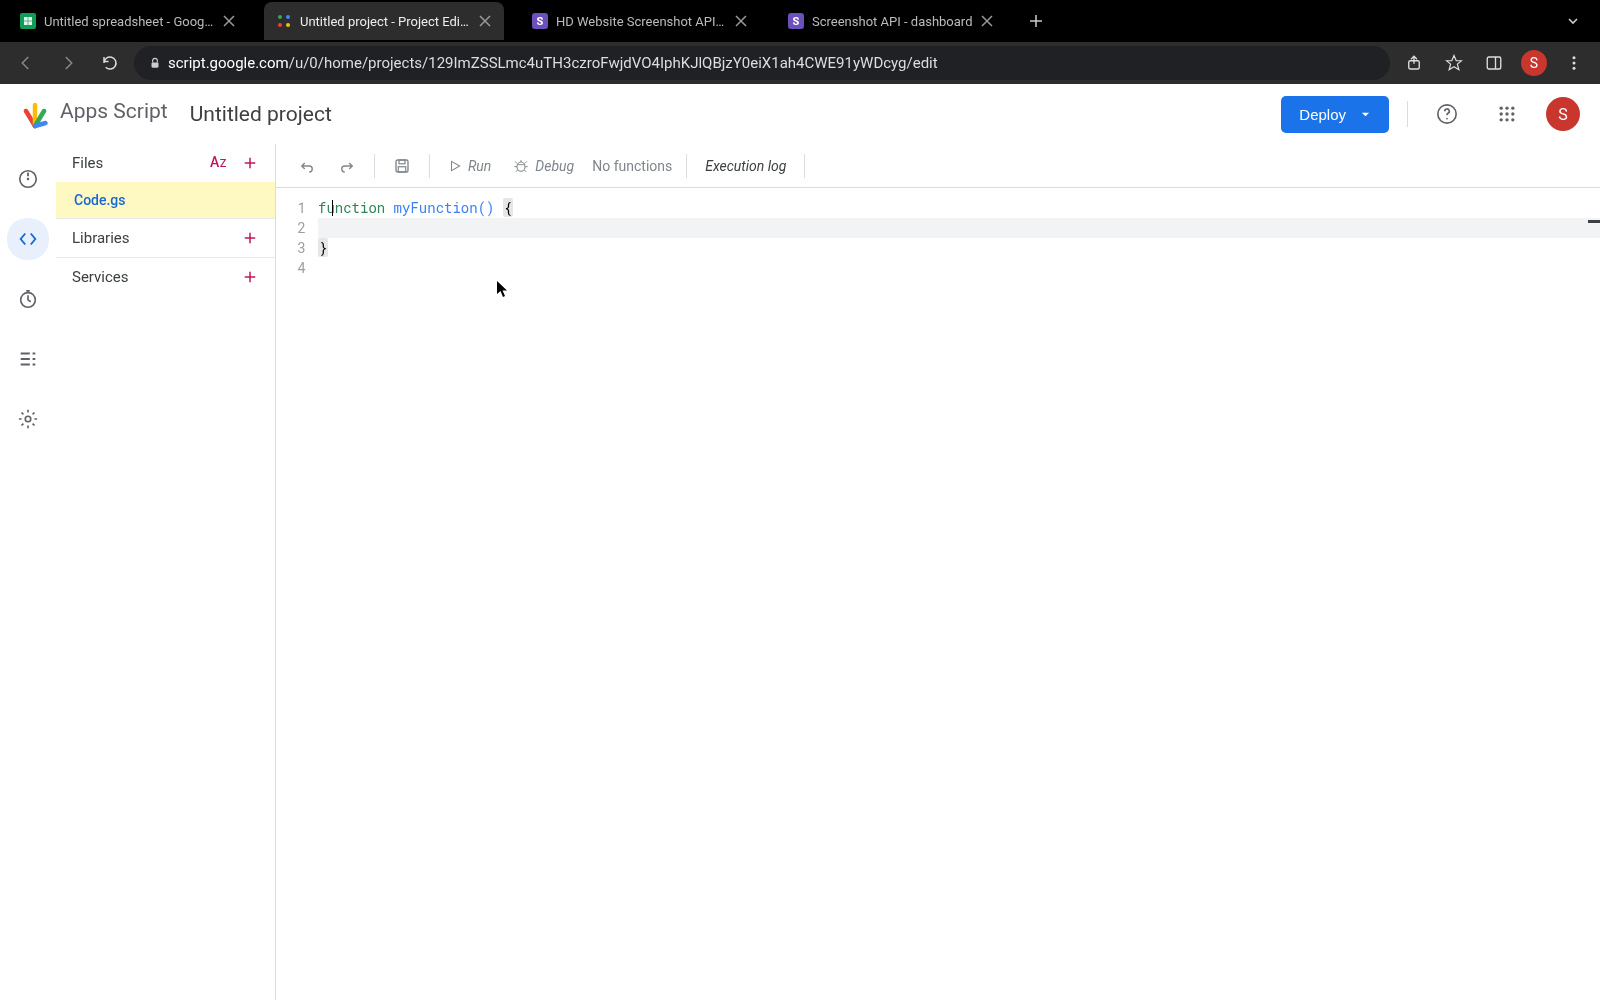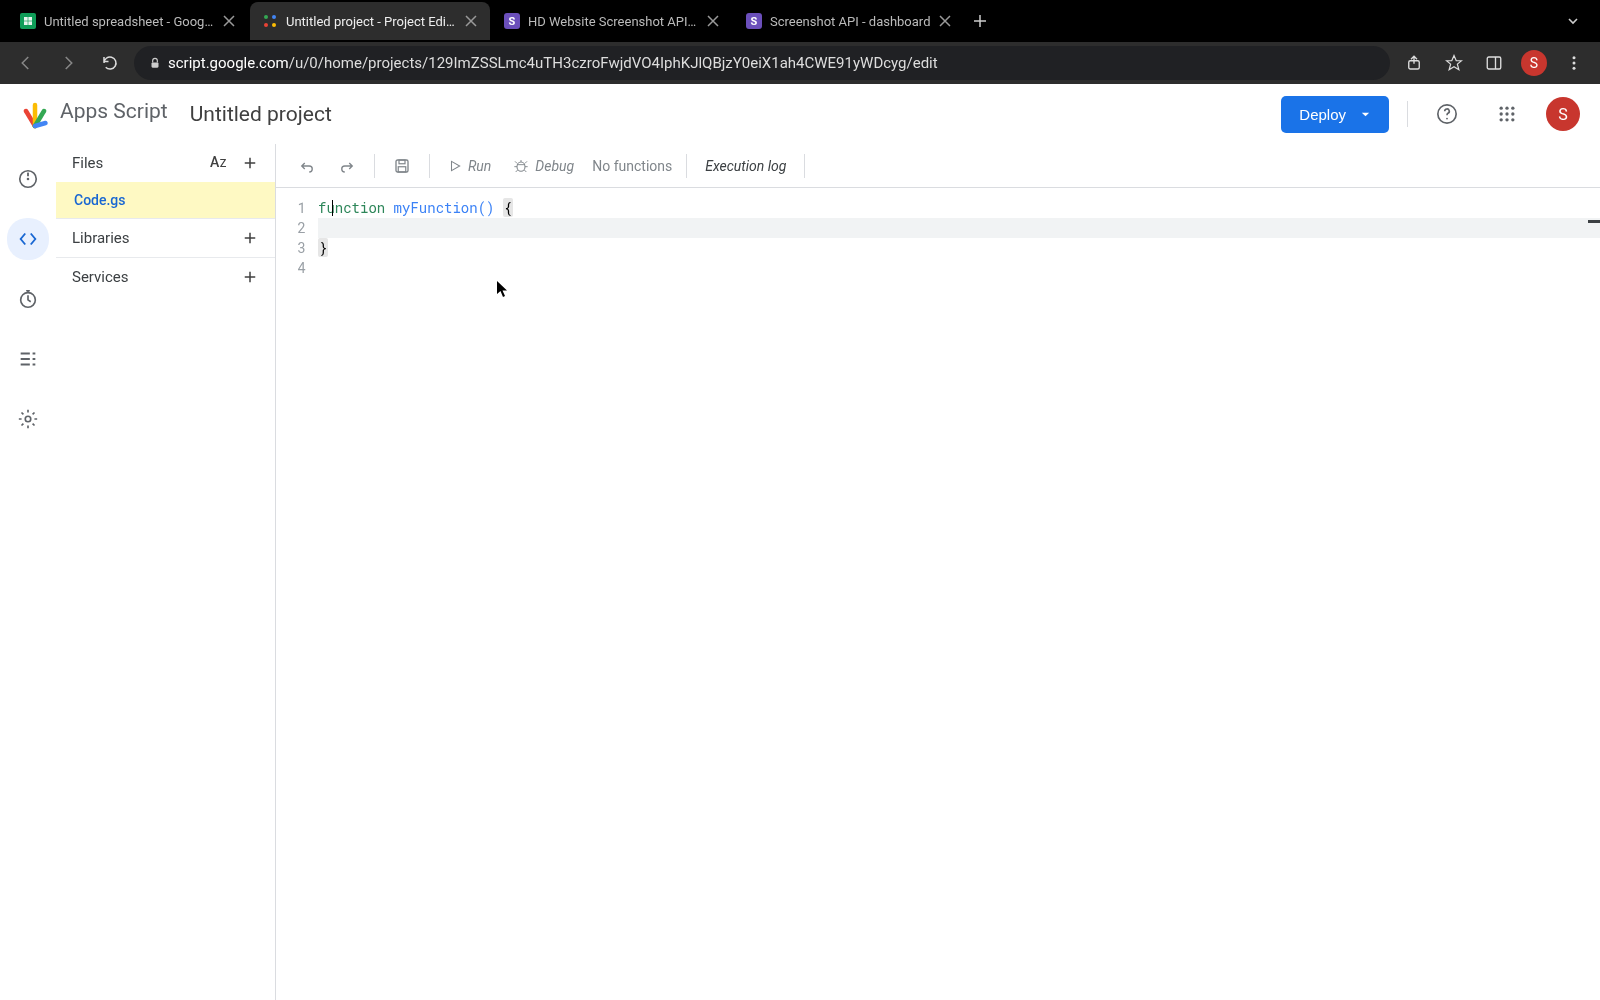--- a/index.html
+++ b/index.html
@@ -1,20 +1,20 @@
 <!DOCTYPE html>
 <html><head>
   <meta charset="utf-8">
   <style>
     * { margin: 0; padding: 0; box-sizing: border-box; }
     body { font-family: 'Google Sans', Roboto, Arial, sans-serif; overflow: hidden; width: 1600px; height: 1000px; background: #fff; }
     
     
     .browser-chrome { background: #000; height: 42px; display: flex; align-items: center; padding: 0 8px; }
-    .tabs { display: flex; gap: 2px; align-items: center; }
+    .tabs { display: flex; gap: 16px; align-items: center; }
     .tab { display: flex; align-items: center; gap: 8px; padding: 0 12px; height: 38px; color: #bbb; font-size: 13px; max-width: 240px; border-radius: 8px 8px 0 0; white-space: nowrap; overflow: hidden; cursor: pointer; }
     .tab.active { background: #2d2d2d; color: #eee; }
     .tab-favicon { width: 16px; height: 16px; flex-shrink: 0; }
     .tab-title { overflow: hidden; text-overflow: ellipsis; flex: 1; }
     .tab-close { width: 14px; height: 14px; color: #999; flex-shrink: 0; cursor: pointer; }
     .new-tab { color: #ccc; width: 28px; height: 28px; display: flex; align-items: center; justify-content: center; cursor: pointer; }
     .tab-list-chevron { margin-left: auto; color: #ccc; padding: 0 12px; cursor: pointer; }
     
     .address-bar { background: #2d2d2d; height: 42px; display: flex; align-items: center; padding: 0 8px; gap: 6px; }
     .nav-btn { width: 36px; height: 36px; display: flex; align-items: center; justify-content: center; color: #888; cursor: pointer; border-radius: 50%; }
@@ -40,21 +40,21 @@
     
     
     .main { display: flex; height: calc(1000px - 42px - 42px - 60px); }
     .rail { width: 56px; border-right: 0; display: flex; flex-direction: column; align-items: center; padding-top: 14px; gap: 18px; }
     .rail-btn { width: 42px; height: 42px; display: flex; align-items: center; justify-content: center; color: #5f6368; cursor: pointer; border-radius: 50%; }
     .rail-btn.active { color: #1967d2; background: #e8f0fe; border-radius: 20px; width: 42px; }
     
     .files-panel { width: 220px; border-right: 1px solid #dadce0; }
     .section-header { display: flex; align-items: center; padding: 10px 16px; font-size: 15px; color: #3c4043; border-bottom: 0; }
     .section-header .sp { margin-left: auto; display: flex; gap: 14px; }
-    .section-action { color: #404040; cursor: pointer; }
+    .section-action { color: #be185d; cursor: pointer; }
     .file-item { padding: 10px 18px; font-size: 14px; cursor: pointer; }
     .file-item.selected { background: #fef9c3; color: #1967d2; font-weight: 500; }
     .section-row { display: flex; align-items: center; padding: 10px 16px; font-size: 15px; color: #3c4043; border-top: 1px solid #e8eaed; }
     .section-row .sp { margin-left: auto; }
     
     .editor-area { flex: 1; display: flex; flex-direction: column; }
     .editor-toolbar { height: 44px; display: flex; align-items: center; padding: 0 12px; gap: 2px; border-bottom: 1px solid #dadce0; }
     .etb-btn { padding: 6px 10px; color: #80868b; display: flex; align-items: center; gap: 6px; font-size: 14px; cursor: pointer; border-radius: 4px; font-style: italic; }
     .etb-btn.enabled { color: #3c4043; }
     .etb-sep { width: 1px; height: 24px; background: #dadce0; margin: 0 6px; }

